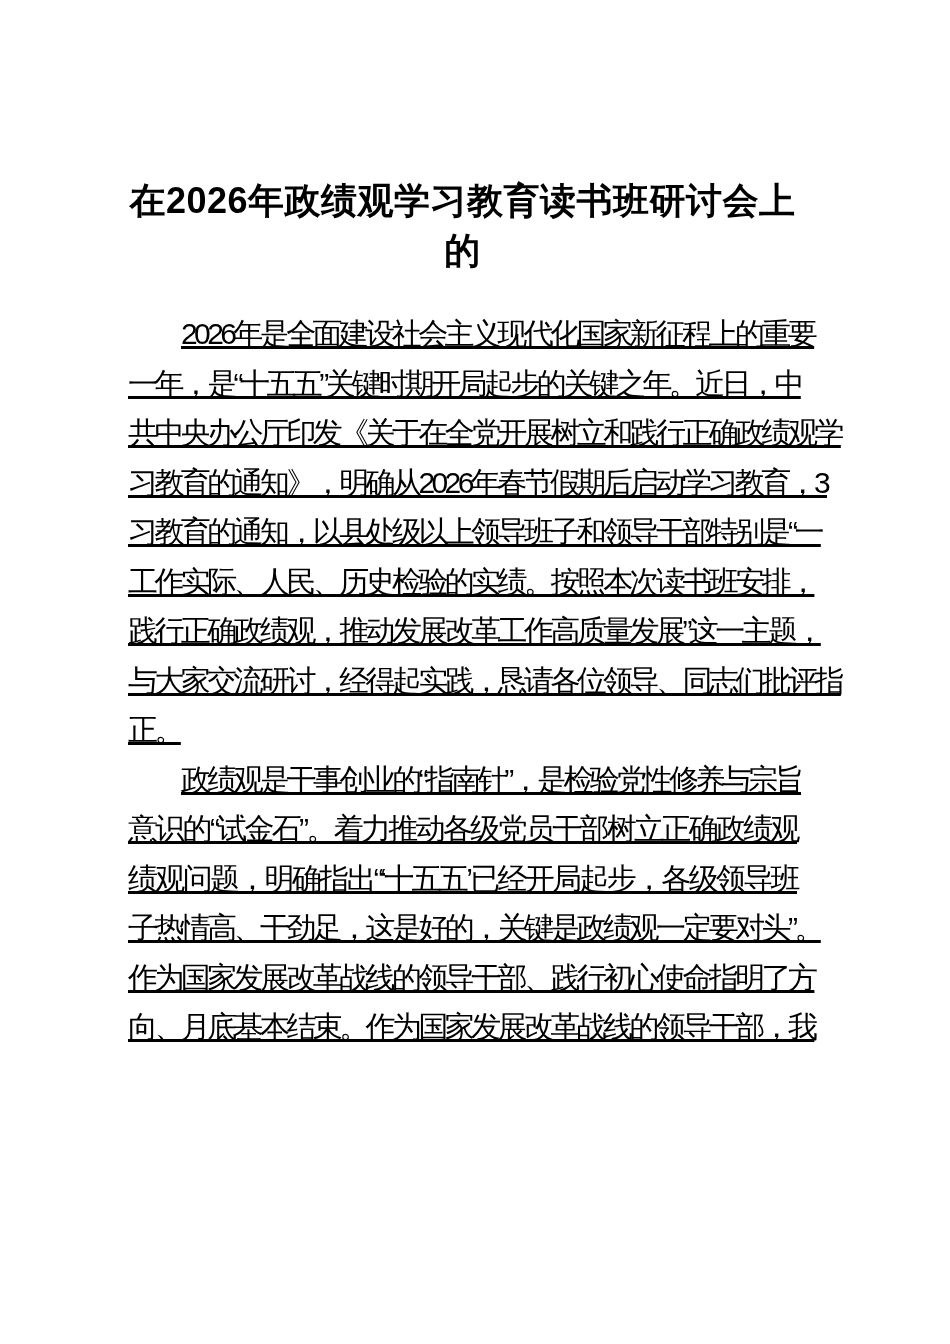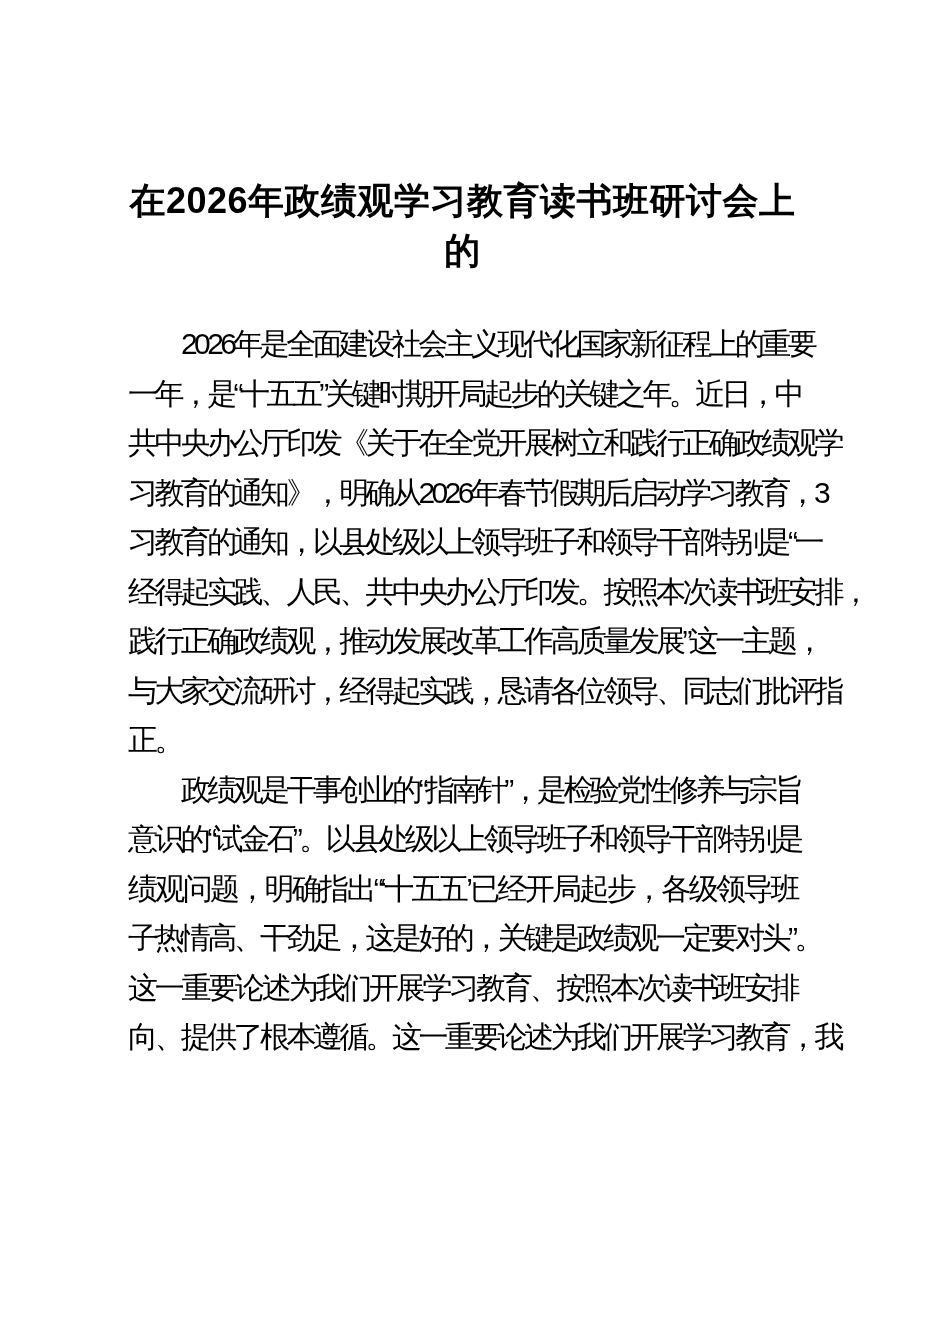--- a/index.html
+++ b/index.html
@@ -20,24 +20,25 @@
   }
   .doc-title {
     margin: 0;
     font-size: 36px;
     font-weight: bold;
     line-height: 50px;
     text-align: center;
     letter-spacing: 0.5px;
   }
   .doc-body {
-    margin-top: 43px;
+    margin-top: 33px;
     font-size: 30px;
     letter-spacing: -3.6px;
     line-height: 49.5px;
+    text-decoration: underline;
   }
   .para {
     margin: 0;
   }
   .line {
     text-align: justify;
     text-align-last: justify;
     white-space: nowrap;
   }
   .line.indent {
@@ -57,29 +58,29 @@
   </h1>
 
   <div class="doc-body">
 
     <div class="para">
       <div class="line indent">2026年是全面建设社会主义现代化国家新征程上的重要</div>
       <div class="line">一年，是“十五五”关键时期开局起步的关键之年。近日，中</div>
       <div class="line">共中央办公厅印发《关于在全党开展树立和践行正确政绩观学</div>
       <div class="line">习教育的通知》，明确从2026年春节假期后启动学习教育，3</div>
       <div class="line">习教育的通知，以县处级以上领导班子和领导干部特别是“一</div>
-      <div class="line">经得起实践、人民、共中央办公厅印发。按照本次读书班安排，</div>
+      <div class="line">工作实际、人民、历史检验的实绩。按照本次读书班安排，</div>
       <div class="line">践行正确政绩观，推动发展改革工作高质量发展”这一主题，</div>
       <div class="line">与大家交流研讨，经得起实践，恳请各位领导、同志们批评指</div>
       <div class="line para-end">正。</div>
     </div>
 
     <div class="para">
       <div class="line indent">政绩观是干事创业的“指南针”，是检验党性修养与宗旨</div>
-      <div class="line">意识的“试金石”。以县处级以上领导班子和领导干部特别是</div>
+      <div class="line">意识的“试金石”。着力推动各级党员干部树立正确政绩观</div>
       <div class="line">绩观问题，明确指出“‘十五五’已经开局起步，各级领导班</div>
       <div class="line">子热情高、干劲足，这是好的，关键是政绩观一定要对头”。</div>
-      <div class="line">这一重要论述为我们开展学习教育、按照本次读书班安排</div>
-      <div class="line">向、提供了根本遵循。这一重要论述为我们开展学习教育，我</div>
+      <div class="line">作为国家发展改革战线的领导干部、践行初心使命指明了方</div>
+      <div class="line">向、月底基本结束。作为国家发展改革战线的领导干部，我</div>
     </div>
 
   </div>
 </div>
 
 </body></html>

